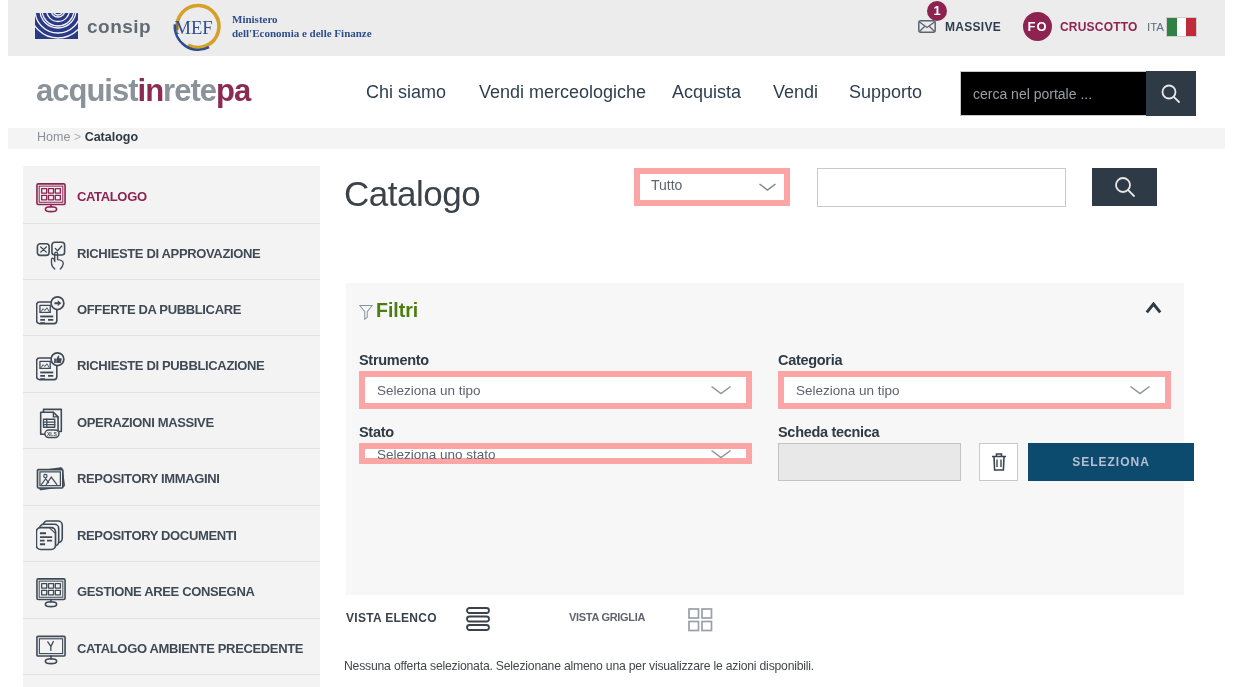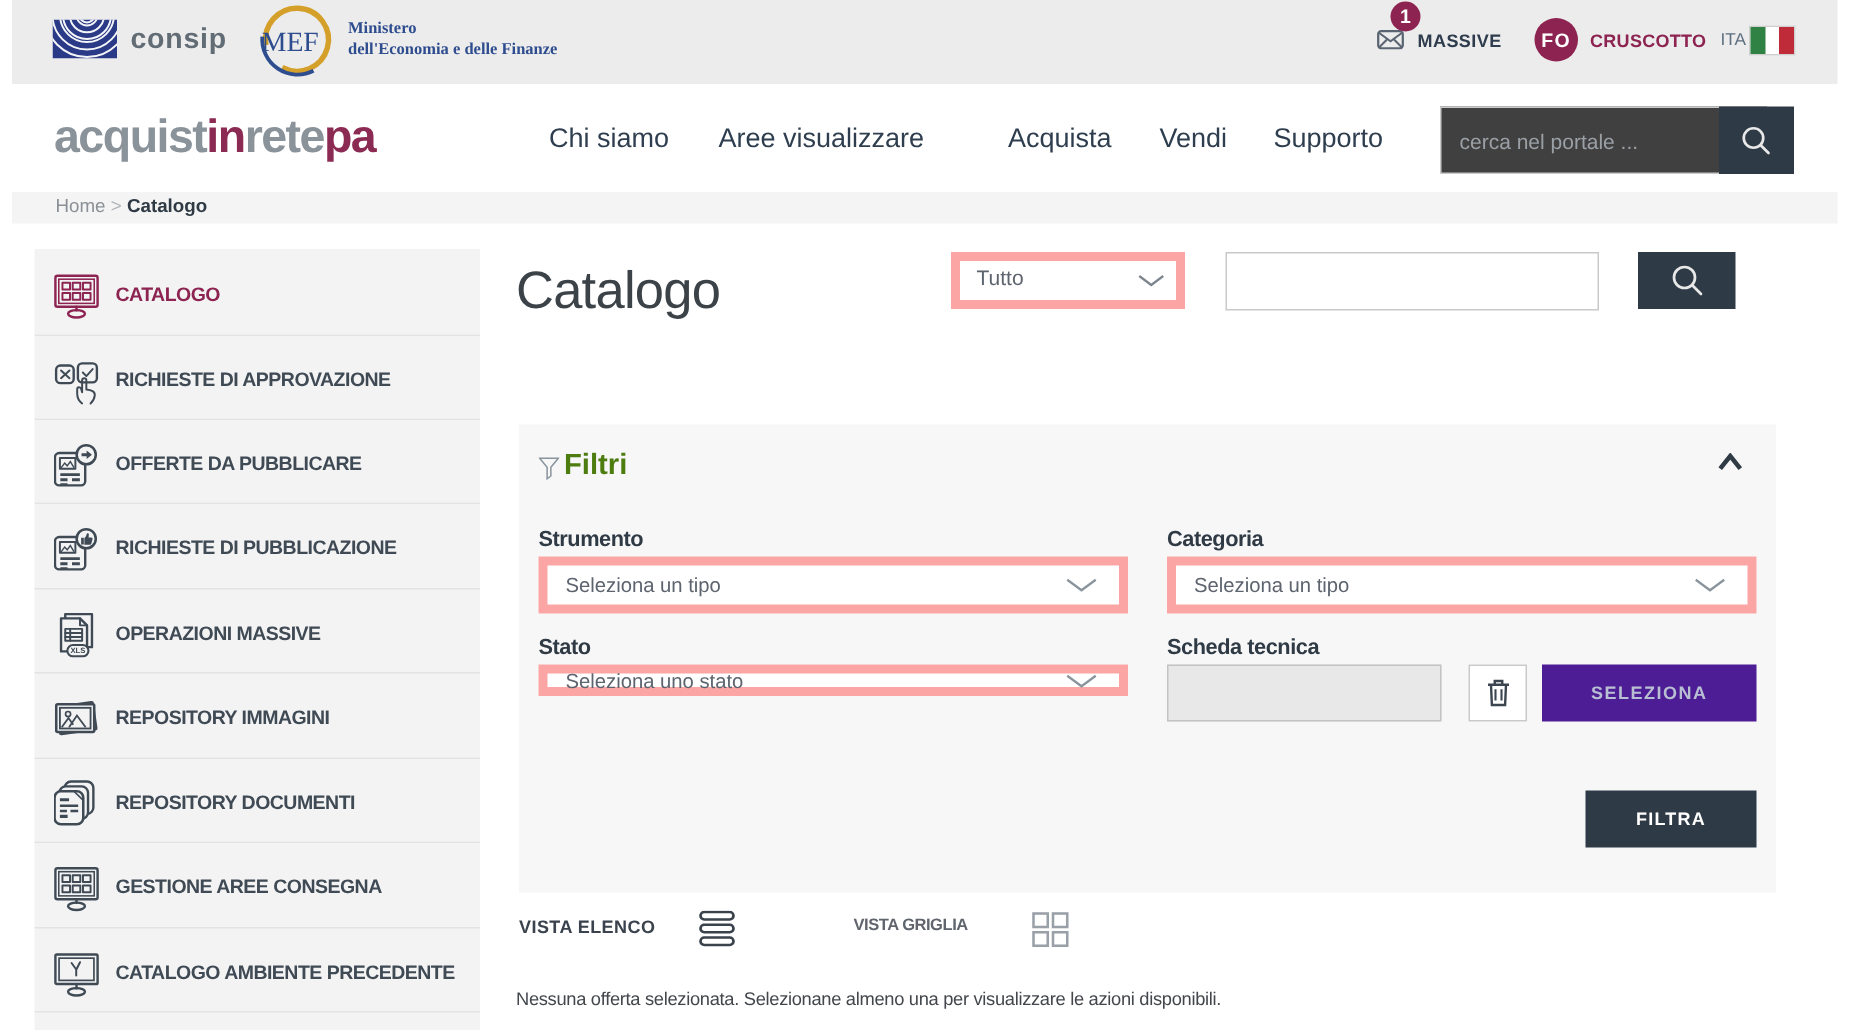--- a/index.html
+++ b/index.html
@@ -71,26 +71,26 @@
   <div class="abs" style="left:1147px; top:21px; font-size:11.5px; color:#5c6e80;">ITA</div>
   <div class="abs" style="left:1166px; top:17px; width:31px; height:20px; border:1px solid #cfcfcf; background:#fff;">
     <div style="position:absolute;left:0;top:0;width:10px;height:18px;background:#2f8243;"></div>
     <div style="position:absolute;right:0;top:0;width:10px;height:18px;background:#bf2b38;"></div>
   </div>
 
   <div class="abs" style="left:36px; top:73px; font-size:31px; font-weight:bold; letter-spacing:-1px;">
     <span style="color:#8a929a;">acquist</span><span style="color:#8b2a52;">in</span><span style="color:#8a929a;">rete</span><span style="color:#8b2a52;">pa</span>
   </div>
   <div class="navlink" style="left:366px;">Chi siamo</div>
-  <div class="navlink" style="left:479px;">Aree visualizzare</div>
+  <div class="navlink" style="left:479px;">Vendi merceologiche</div>
   <div class="navlink" style="left:672px;">Acquista</div>
   <div class="navlink" style="left:773px;">Vendi</div>
   <div class="navlink" style="left:849px;">Supporto</div>
 
-  <div class="abs" style="left:960px; top:71px; width:218px; height:45px; border:1px solid #c9c9c9; background:#404040;">
+  <div class="abs" style="left:960px; top:71px; width:218px; height:45px; border:1px solid #c9c9c9; background:#000000;">
     <span style="position:absolute; left:12px; top:50%; transform:translateY(-50%); font-size:14px; color:#9aa0a6;">cerca nel portale ...</span>
   </div>
   <div class="abs" style="left:1146px; top:71px; width:50px; height:45px; background:#2e3b46;">
     <svg style="position:absolute; left:50%; top:50%; transform:translate(-50%,-50%);" width="22" height="22" viewBox="0 0 22 22">
       <circle cx="9" cy="9" r="6.5" fill="none" stroke="#e8e8e8" stroke-width="1.8"></circle>
       <line x1="13.8" y1="13.8" x2="19" y2="19" stroke="#e8e8e8" stroke-width="1.8" stroke-linecap="round"></line>
     </svg>
   </div>
 
   <div id="crumb" class="abs"></div>
@@ -257,23 +257,22 @@
         </svg>
     </div>
     <label class="flabel" style="left:432px; top:142px;">Scheda tecnica</label>
     <div class="abs" style="left:432px; top:160px; width:183px; height:38px; border:1px solid #c4c4c4; background:#e8e8e8; position:absolute;"></div>
     <div class="abs" style="left:633px; top:160px; width:39px; height:38px; border:1px solid #c9c9c9; background:#fff; position:absolute;">
       <svg style="position:absolute; left:50%; top:50%; transform:translate(-50%,-50%);" width="18" height="20" viewBox="0 0 18 20">
         <path d="M2 4.5 L16 4.5 M6.5 4 L6.5 2 L11.5 2 L11.5 4 M4 4.5 L4.6 18 L13.4 18 L14 4.5" fill="none" stroke="#3a4550" stroke-width="1.6"></path>
         <path d="M7 7.5 L7 15 M11 7.5 L11 15" stroke="#3a4550" stroke-width="1.4"></path>
       </svg>
     </div>
-    <div class="abs" style="left:682px; top:160px; width:143px; height:38px; background:#4c1d95; color:#b9bfd2; font-size:12px; font-weight:bold; letter-spacing:1px; text-align:center; line-height:38px; position:absolute;">SELEZIONA</div>
-
-    <div class="btn-dark" style="left:711px; top:244px; width:114px; height:38px; line-height:38px;">FILTRA</div>
+    <div class="abs" style="left:682px; top:160px; width:166px; height:38px; background:#0c4a6e; color:#b9bfd2; font-size:12px; font-weight:bold; letter-spacing:1px; text-align:center; line-height:38px; position:absolute;">SELEZIONA</div>
+
   </div>
 
   <div class="abs" style="left:346px; top:611px; font-size:12px; font-weight:bold; color:#39424d; letter-spacing:0.3px;">VISTA ELENCO</div>
   <svg class="abs" style="left:466px; top:607px;" width="25" height="25" viewBox="0 0 25 25">
     <rect x="1" y="1" width="22" height="5" rx="2.5" fill="none" stroke="#3a424c" stroke-width="1.8"></rect>
     <rect x="1" y="9.5" width="22" height="5" rx="2.5" fill="none" stroke="#3a424c" stroke-width="1.8"></rect>
     <rect x="1" y="18" width="22" height="5" rx="2.5" fill="none" stroke="#3a424c" stroke-width="1.8"></rect>
   </svg>
   <div class="abs" style="left:569px; top:611px; font-size:11px; font-weight:bold; color:#60656d; letter-spacing:-0.3px;">VISTA GRIGLIA</div>
   <svg class="abs" style="left:688px; top:608px;" width="25" height="24" viewBox="0 0 25 24">

